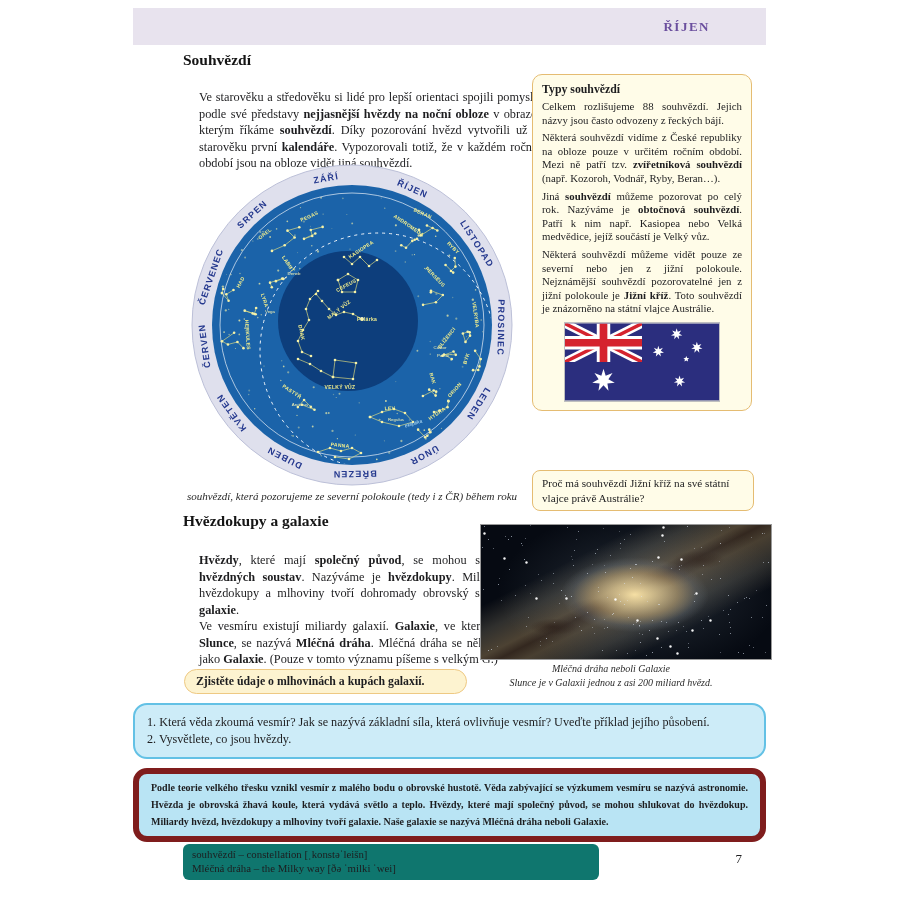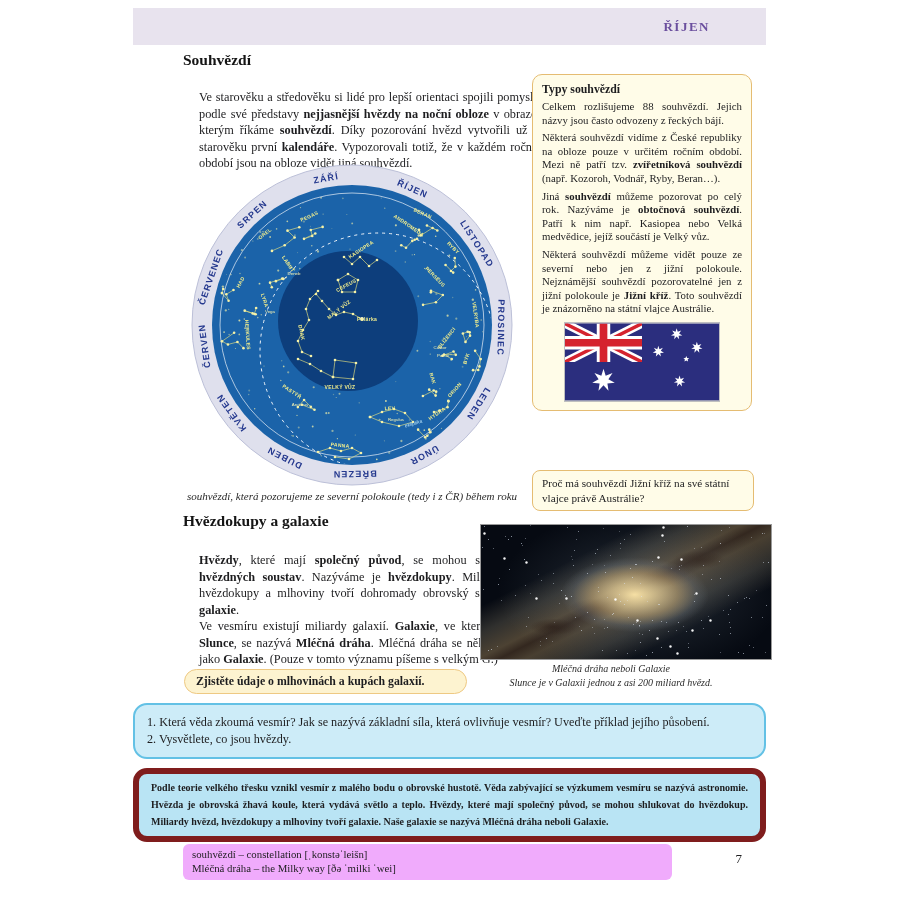--- a/index.html
+++ b/index.html
@@ -64,22 +64,22 @@
 
   .questions-box{position:absolute;left:133px;top:703px;width:633px;box-sizing:border-box;
                  background:#cdecf8;border:2px solid #63c1e5;border-radius:14px;padding:9px 12px;}
   .questions-box ol{margin:0;padding:0;list-style:none;}
   .questions-box li{font-size:12.2px;line-height:16.8px;}
 
   .summary-box{position:absolute;left:133px;top:768px;width:633px;box-sizing:border-box;
                background:#b9e4f4;border:6px solid #7f1d1d;border-radius:14px;padding:6px 12px;
                font-size:10px;font-weight:bold;line-height:16.8px;text-align:justify;}
 
-  .vocab-box{position:absolute;left:183px;top:844px;width:489px;box-sizing:border-box;
-             background:#f0abfc;border-radius:6px;padding:4px 9px;font-size:10.8px;line-height:13.8px;}
+  .vocab-box{position:absolute;left:183px;top:844px;width:416px;box-sizing:border-box;
+             background:#0f766e;border-radius:6px;padding:4px 9px;font-size:10.8px;line-height:13.8px;}
   .page-number{position:absolute;left:712px;top:851px;width:30px;text-align:right;font-size:13px;}
 </style>
 </head>
 <body>
 
 <div class="page">
 
   <div class="header-bar">
     <span class="header-title">ŘÍJEN</span>
   </div>

